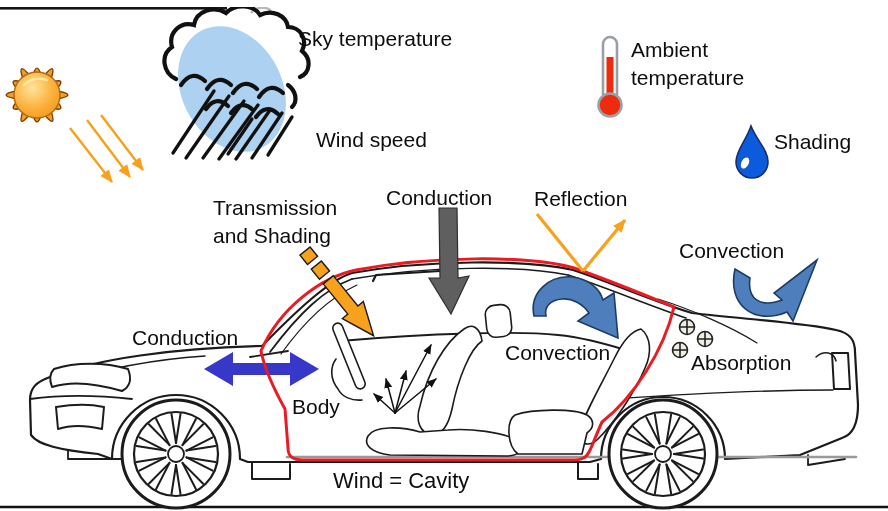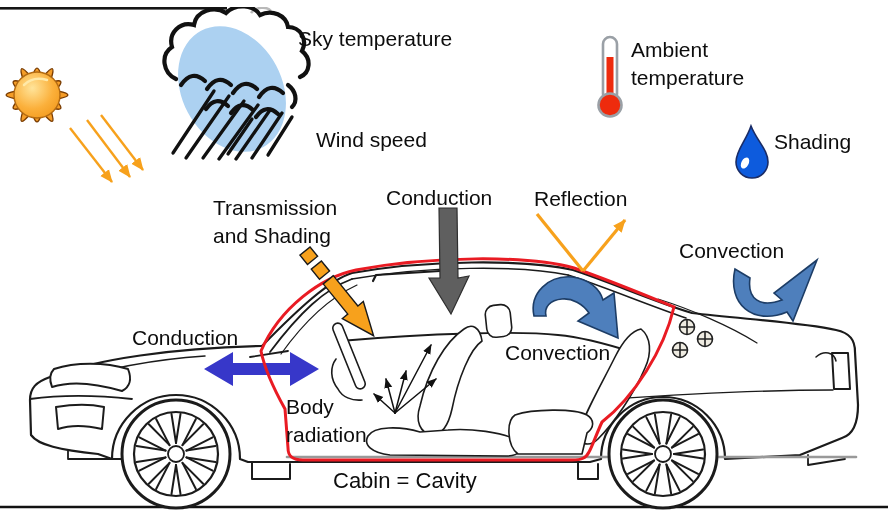--- a/index.html
+++ b/index.html
@@ -241,19 +241,19 @@
   <div class="lbl" style="left:774px;top:120px">Shading</div>
   <div class="lbl" style="left:386px;top:176px">Conduction</div>
   <div class="lbl tight" style="left:213px;top:187px">
     <div>Transmission</div>
     <div>and Shading</div>
   </div>
   <div class="lbl" style="left:534px;top:177px">Reflection</div>
   <div class="lbl" style="left:132px;top:316px">Conduction</div>
   <div class="lbl" style="left:505px;top:331px">Convection</div>
   <div class="lbl" style="left:679px;top:229px">Convection</div>
-  <div class="lbl tight" style="left:286px;top:386px">
+  <div class="lbl tight" style="left:292px;top:386px">
     <div>Body</div>
-    <div>radiation</div>
   </div>
-  <div class="lbl big" style="left:333px;top:459px">Cabin = Cavity</div>
+  <div class="lbl" style="left:691px;top:341px">Absorption</div>
+  <div class="lbl big" style="left:333px;top:459px">Wind = Cavity</div>
 
 </div>
 
 </body></html>

